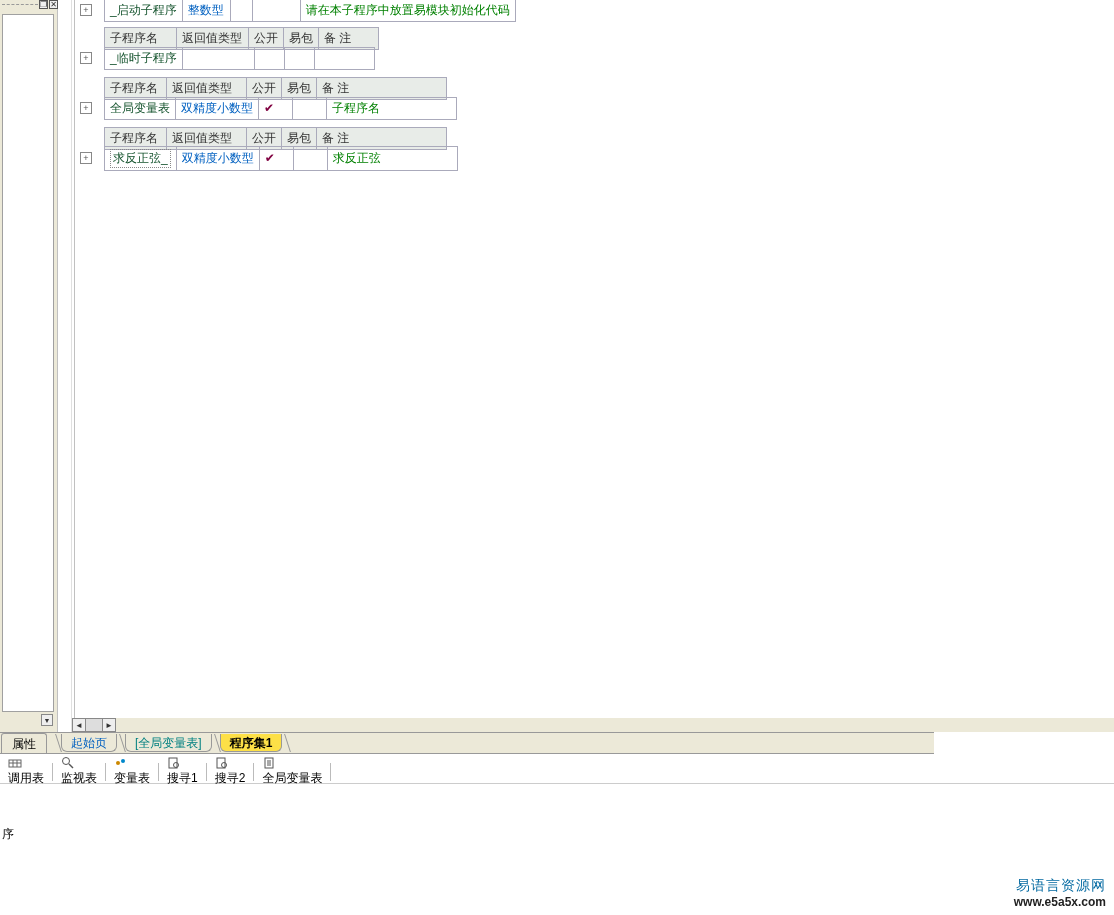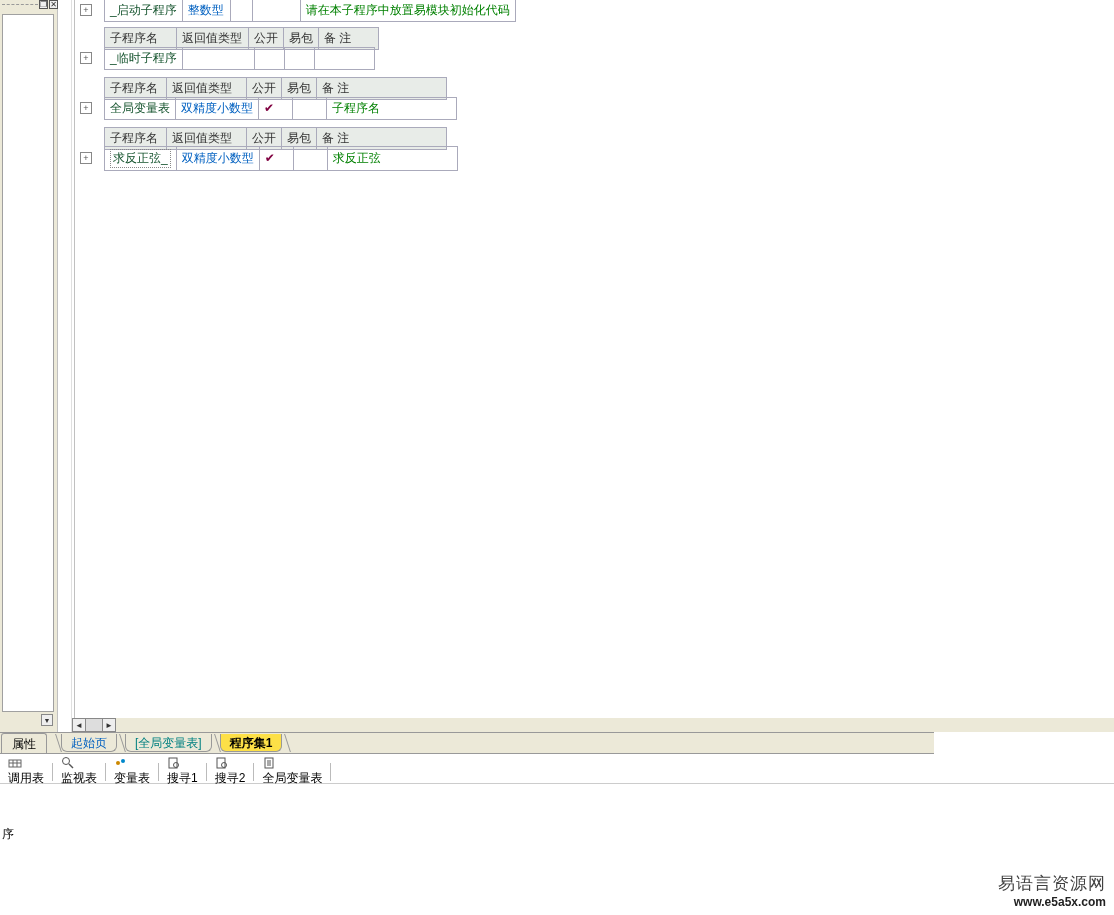--- a/index.html
+++ b/index.html
@@ -52,21 +52,21 @@
 
 .bottom-toolbar { position: absolute; left: 0; top: 760px; width: 1114px; height: 24px; background:#fff; border-bottom:1px solid #ccc; display:flex; align-items:center; padding-left:2px;}
 .tb-item { display:flex; align-items:flex-start; padding: 2px 6px; cursor:pointer;flex-direction:column;}
 .tb-sep { width:1px; height:18px; background:#bbb; margin:0 2px;}
 .tb-icon { width:14px; height:14px; margin-right:4px; display:flex; align-items:center; justify-content:center;}
 
 .status-area { position: absolute; left:0; top:784px; width:1114px; height:131px; background:#fff;}
 .status-text { position: absolute; left: 2px; top: 42px; font-size:12px;}
 
 .watermark { position:absolute; right: 8px; bottom: 6px; text-align:right; }
-.watermark .line1 { color:#404040; font-size:17px; font-family: Liberation Mono, monospace; letter-spacing:1px;}
+.watermark .line1 { color:#0369a1; font-size:14px; font-family: Liberation Mono, monospace; letter-spacing:1px;}
 .watermark .line2 { color:#222; font-size:12px; font-family: Arial; font-weight:bold;text-align:right;}
 </style>
 </head>
 <body>
 
 <div class="left-panel">
   <div class="titlebar">
     <div class="dash-line"></div>
     <div class="win-btn win-max">❐</div>
     <div class="win-btn win-close">✕</div>

